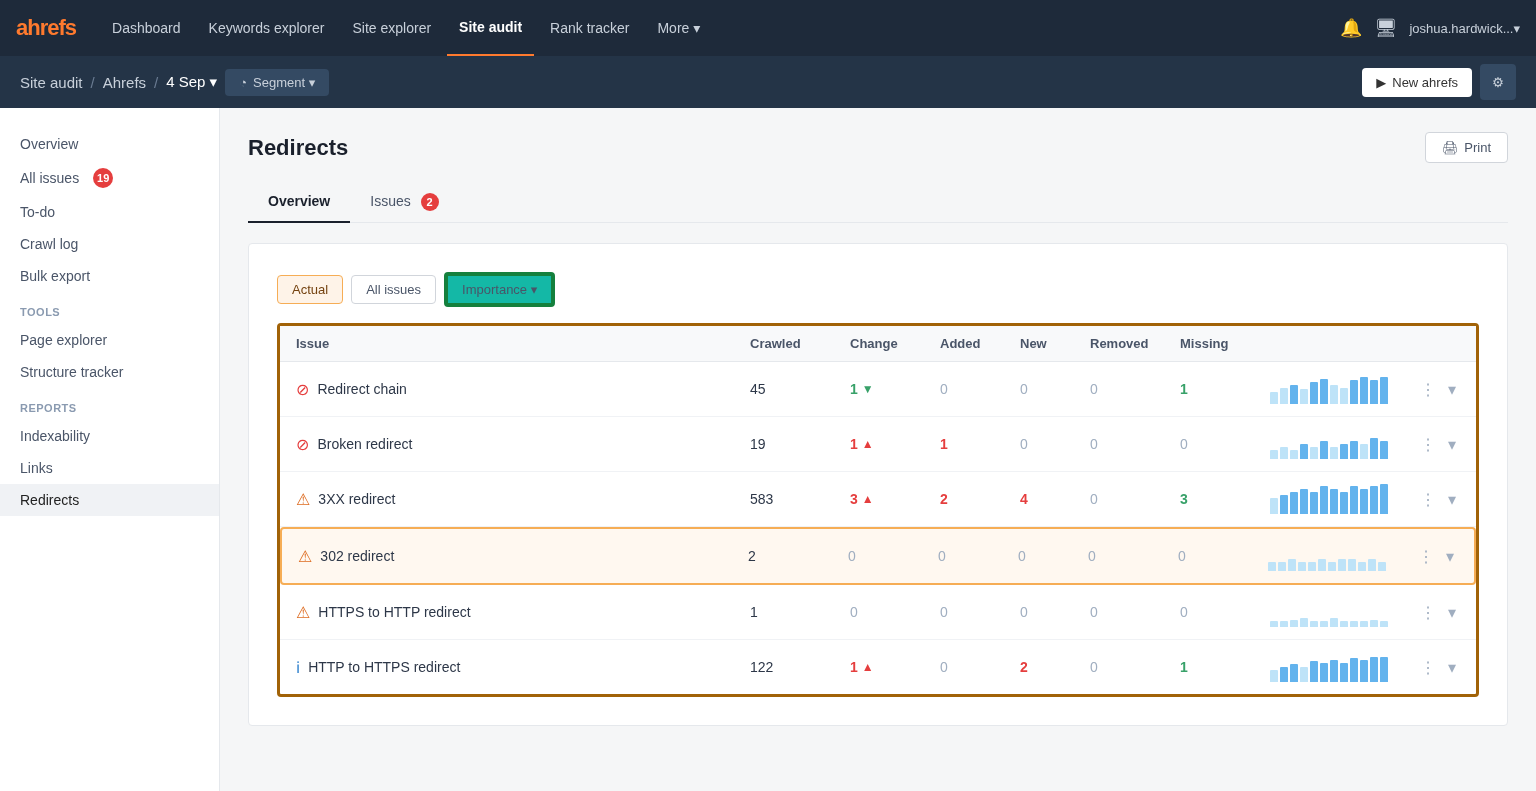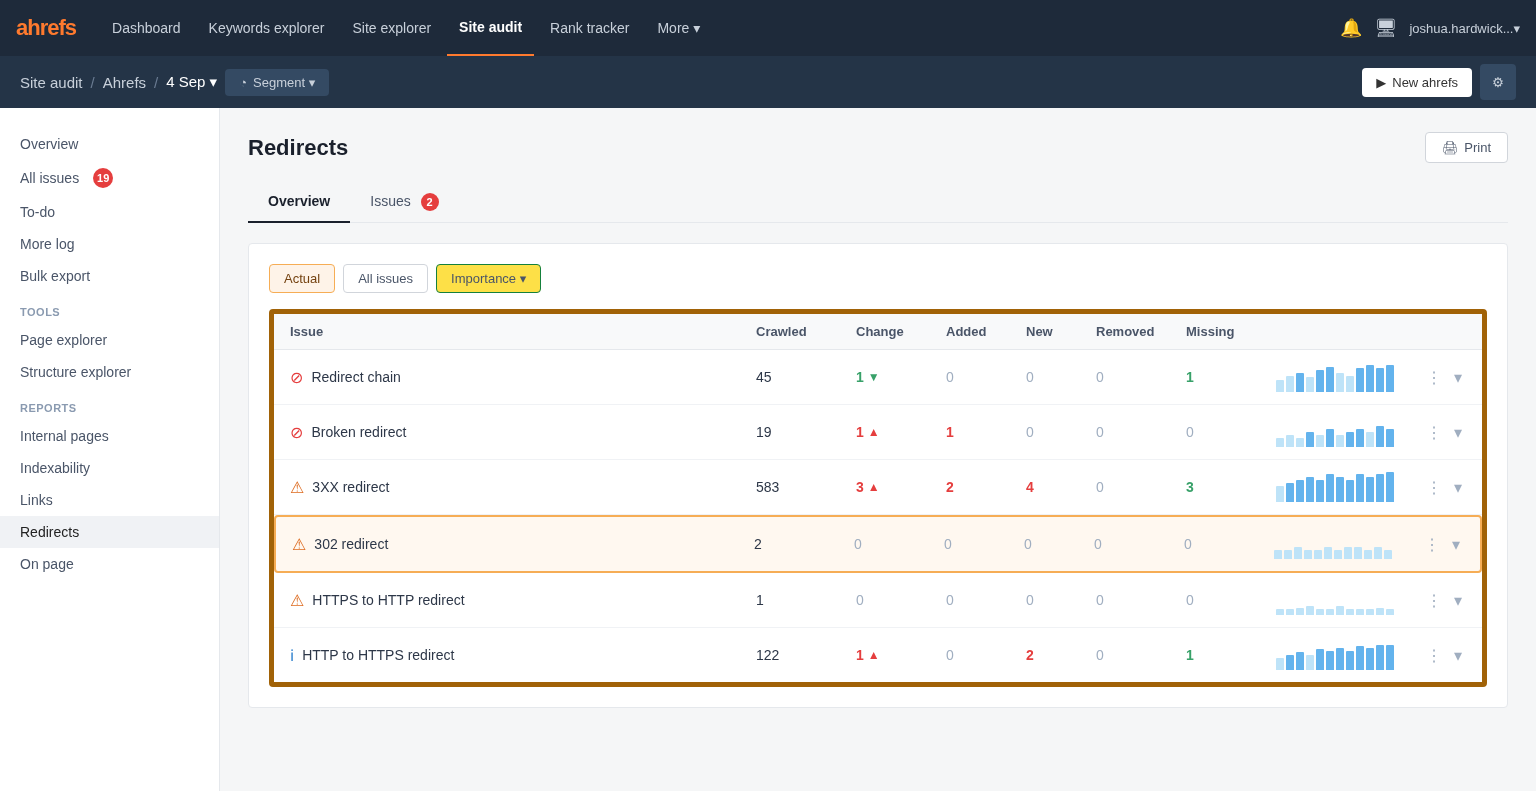--- a/index.html
+++ b/index.html
@@ -106,26 +106,26 @@
     }
 
     
     .filter-bar { display: flex; align-items: center; gap: 8px; margin-bottom: 16px; }
     .filter-btn {
       padding: 6px 14px; border-radius: 4px; border: 1px solid #d1d5db; cursor: pointer;
       font-size: 13px; background: #fff; color: #4a5568;
     }
     .filter-btn.active-filter { background: #fef3e8; border-color: #f6ad55; color: #744210; }
     .filter-dropdown {
-      padding: 6px 14px; border-radius: 4px; border: 1px solid #15803d; cursor: pointer;
-      font-size: 13px; background: #fde047; color: #4a5568; display: flex; align-items: flex-end; gap: 6px;
-    }
-
-    
-    .issues-table { width: 100%; background: #fff; border-radius: 4px; border: 5px solid #a16207; }
+      padding: 6px 14px; border-radius: 4px; border: 4px solid #15803d; cursor: pointer;
+      font-size: 13px; background: #14b8a6; color: #4a5568; display: flex; align-items: flex-end; gap: 6px;
+    }
+
+    
+    .issues-table { width: 100%; background: #fff; border-radius: 4px; border: 3px solid #a16207; }
     .table-header {
       display: grid;
       grid-template-columns: 1fr 100px 90px 80px 70px 90px 90px 140px 50px;
       padding: 10px 16px; border-bottom: 1px solid #e5e8ec; background: #f8f9fa;
     }
     .th { font-size: 13px; font-weight: 600; color: #4a5568; }
     .table-row {
       display: grid;
       grid-template-columns: 1fr 100px 90px 80px 70px 90px 90px 140px 50px;
       padding: 12px 16px; border-bottom: 1px solid #f0f2f5; align-items: center;
@@ -154,21 +154,21 @@
     .mini-bar.dark { background: #63b3ed; }
 
     
     .row-actions { display: flex; align-items: center; gap: 4px; justify-content: flex-end; }
     .action-btn {
       background: none; border: none; color: #a0aec0; cursor: pointer; font-size: 16px; padding: 2px 4px;
     }
 
     
     .content-box {
-      background: #fff; border-radius: 4px; border: 1px solid #e5e8ec; padding: 20px;
+      background: #fff; border-radius: 4px; border: 1px solid #e5e8ec; padding: 28px;
     }
   </style>
 </head>
 <body>
 
 <nav class="top-nav">
   <div class="logo">ahrefs</div>
   <div class="nav-links">
     <a class="nav-link">Dashboard</a>
     <a class="nav-link">Keywords explorer</a>
@@ -214,51 +214,45 @@
       <span>Overview</span>
     </div>
     <div class="sidebar-item">
       <span>All issues</span>
       <span class="sidebar-badge">19</span>
     </div>
     <div class="sidebar-item">
       <span>To-do</span>
     </div>
     <div class="sidebar-item">
-      <span>More log</span>
+      <span>Crawl log</span>
     </div>
     <div class="sidebar-item">
       <span>Bulk export</span>
     </div>
 
     <div class="sidebar-section-title">TOOLS</div>
 
     <div class="sidebar-item">
       <span>Page explorer</span>
     </div>
     <div class="sidebar-item">
-      <span>Structure explorer</span>
+      <span>Structure tracker</span>
     </div>
 
     <div class="sidebar-section-title">REPORTS</div>
 
-    <div class="sidebar-item">
-      <span>Internal pages</span>
-    </div>
     <div class="sidebar-item">
       <span>Indexability</span>
     </div>
     <div class="sidebar-item">
       <span>Links</span>
     </div>
     <div class="sidebar-item active">
       <span>Redirects</span>
-    </div>
-    <div class="sidebar-item">
-      <span>On page</span>
     </div>
   </aside>
 
   <main class="content-area">
 
     <div class="page-header">
       <h1 class="page-title">Redirects</h1>
       <button class="print-btn">
         <span>🖨</span>
         <span>Print</span>

